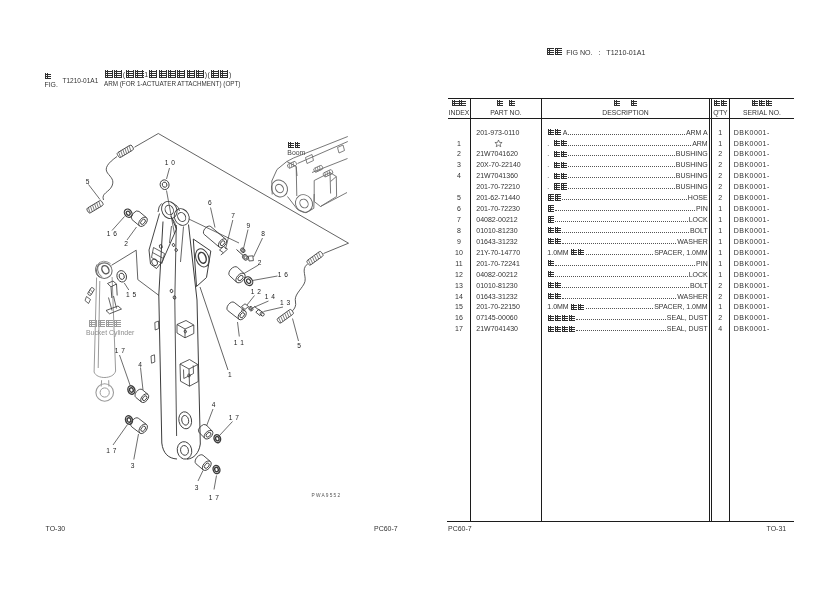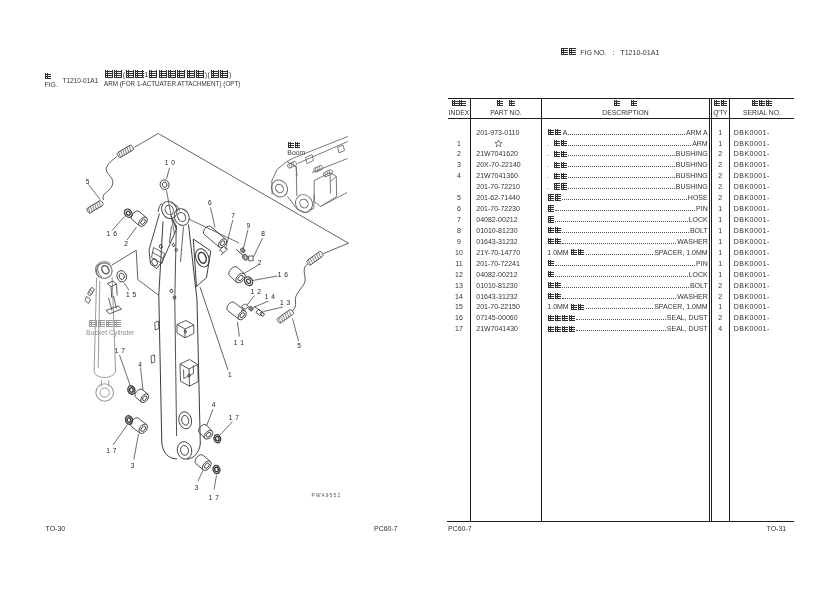--- a/index.html
+++ b/index.html
@@ -280,21 +280,21 @@
 <div class="abs" style="left:44.5px;top:81px;font-size:6.9px;color:#333">FIG.</div>
 <div class="abs" style="left:62.5px;top:76.8px;font-size:6.5px;color:#333">T1210-01A1</div>
 <div class="abs" style="left:104px;top:70.3px;font-size:7px;color:#333;letter-spacing:0.4px"><i class="kt"></i><i class="kt"></i>(<i class="kt"></i><i class="kt"></i>1<i class="kt"></i><i class="kt"></i><i class="kt"></i><i class="kt"></i><i class="kt"></i><i class="kt"></i>)(<i class="kt"></i><i class="kt"></i>)</div>
 <div class="abs" style="left:104px;top:80.3px;font-size:6.3px;color:#333">ARM (FOR 1-ACTUATER ATTACHMENT) (OPT)</div>
 
 <div class="abs" style="left:287.5px;top:141.5px;font-size:6.5px"><i class="k" style="width:5.8px;height:6px"></i><i class="k" style="width:5.8px;height:6px"></i></div>
 <div class="abs" style="left:287.3px;top:148.8px;font-size:6.9px;color:#444">Boom</div>
 <div class="abs" style="left:89px;top:319.5px;font-size:8px"><i class="kg" style="width:7.3px;height:7.5px"></i><i class="kg" style="width:7.3px;height:7.5px"></i><i class="kg" style="width:7.3px;height:7.5px"></i><i class="kg" style="width:7.3px;height:7.5px"></i></div>
 <div class="abs" style="left:86px;top:328.8px;font-size:6.9px;color:#8e8e8e">Bucket Cylinder</div>
 
-<div class="abs" style="left:560px;top:47.5px;font-size:7.1px;color:#333"><i class="kb"></i><i class="kb"></i>&nbsp;&nbsp;FIG NO.&nbsp;&nbsp;&nbsp;:&nbsp;&nbsp;&nbsp;T1210-01A1</div>
+<div class="abs" style="left:546px;top:47.5px;font-size:7.1px;color:#333"><i class="kb"></i><i class="kb"></i>&nbsp;&nbsp;FIG NO.&nbsp;&nbsp;&nbsp;:&nbsp;&nbsp;&nbsp;T1210-01A1</div>
 
 <div class="hdr-line" style="left:447.5px;top:97.5px;width:346.5px;height:1.7px"></div>
 <div class="hdr-line" style="left:447.5px;top:117.9px;width:346.5px;height:1.4px"></div>
 <div class="hdr-line" style="left:447px;top:520.6px;width:347px;height:1.3px"></div>
 <div class="hdr-line" style="left:470.3px;top:99px;width:0.9px;height:421.6px"></div>
 <div class="hdr-line" style="left:541.3px;top:99px;width:0.9px;height:421.6px"></div>
 <div class="hdr-line" style="left:708.6px;top:99px;width:0.9px;height:421.6px"></div>
 <div class="hdr-line" style="left:711px;top:99px;width:0.9px;height:421.6px"></div>
 <div class="hdr-line" style="left:729.4px;top:99px;width:0.9px;height:421.6px"></div>
 

